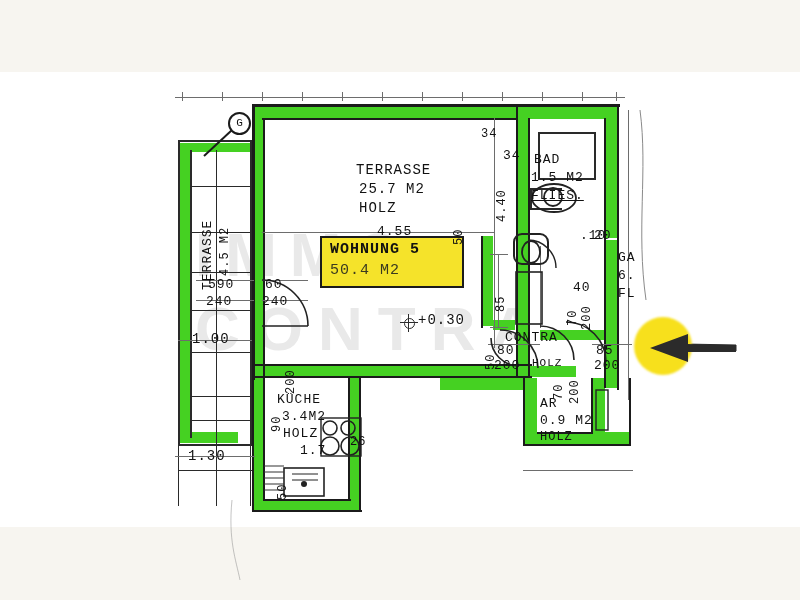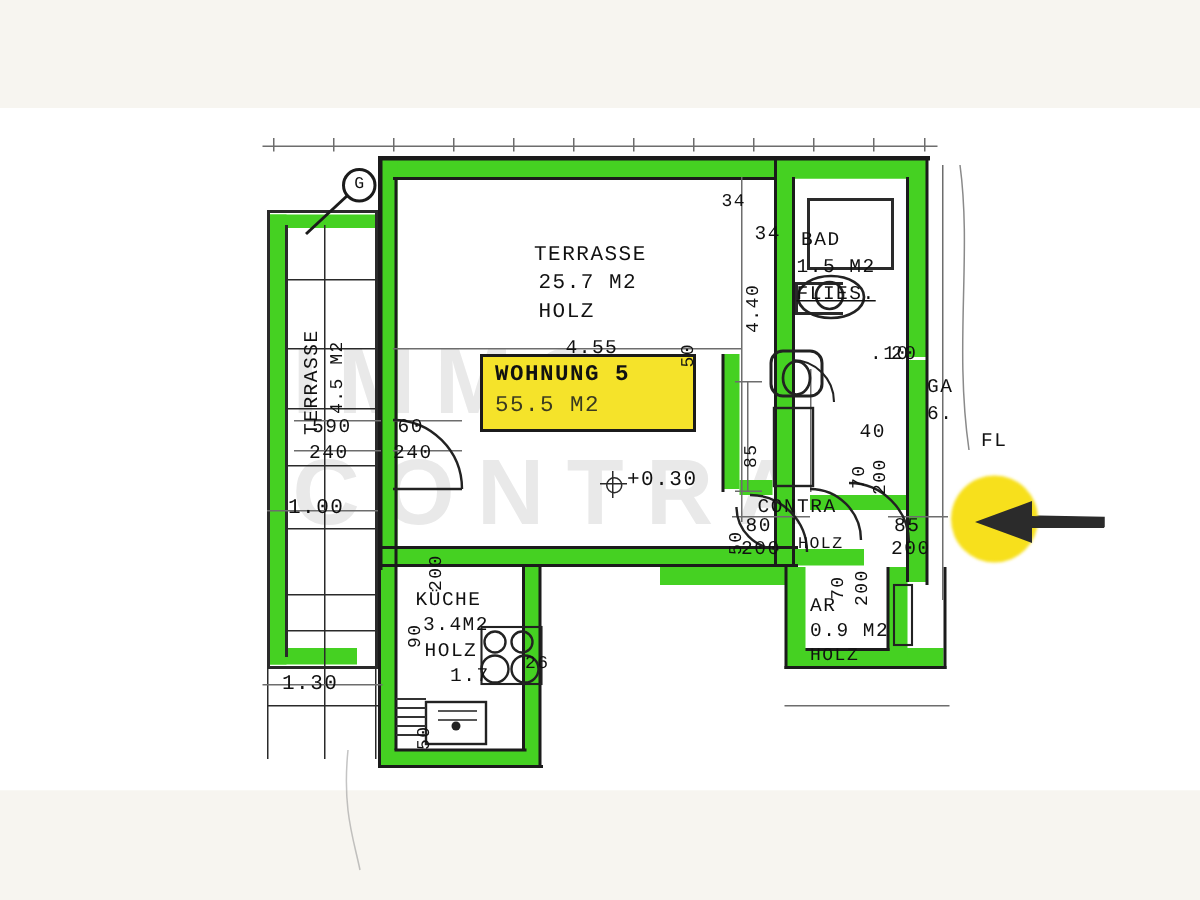--- a/index.html
+++ b/index.html
@@ -229,21 +229,21 @@
 
   <div class="blob"></div>
   <svg class="arrow-svg" style="left:0;top:0;width:800px;height:600px;pointer-events:none;" viewBox="0 0 800 600">
     <path d="M736,346 L688,344 L688,334 L650,348 L688,362 L688,352 L736,352 Z" fill="#2b2b2b"></path>
   </svg>
 
   <div class="circ-g">G</div>
 
   <div class="apt-label">
     <div class="l1">WOHNUNG 5</div>
-    <div class="l2">55.5 M2</div>
+    <div class="l2">50.4 M2</div>
   </div>
 
   <div class="t t14" style="left:356px;top:162px;">TERRASSE</div>
   <div class="t t14" style="left:359px;top:181px;">25.7 M2</div>
   <div class="t t14" style="left:359px;top:200px;">HOLZ</div>
   <div class="t t13" style="left:377px;top:204px;margin-top:20px;">4.55</div>
   <div class="t t12 rot90" style="left:495px;top:222px;">4.40</div>
 
   <div class="t t13" style="left:534px;top:152px;">BAD</div>
   <div class="t t13" style="left:531px;top:170px;">1.5 M2</div>
@@ -272,21 +272,21 @@
   <div class="t t14" style="left:188px;top:448px;">1.30</div>
 
   <div class="t t14" style="left:418px;top:312px;">+0.30</div>
 
   <div class="t t12" style="left:481px;top:127px;">34</div>
   <div class="t t13" style="left:503px;top:148px;">34</div>
   <div class="t t13" style="left:580px;top:228px;">.10</div>
   <div class="t t13" style="left:594px;top:228px;">20</div>
   <div class="t t13" style="left:618px;top:250px;">GA</div>
   <div class="t t13" style="left:618px;top:268px;">6.</div>
-  <div class="t t13" style="left:654px;top:286px;text-align:center;">FL</div>
+  <div class="t t13" style="left:618px;top:286px;text-align:center;">FL</div>
   <div class="t t13" style="left:573px;top:280px;">40</div>
   <div class="t t12 rot90" style="left:494px;top:312px;">85</div>
   <div class="t t13" style="left:497px;top:343px;">80</div>
   <div class="t t13" style="left:494px;top:358px;">200</div>
   <div class="t t13" style="left:596px;top:343px;">85</div>
   <div class="t t13" style="left:594px;top:358px;">200</div>
   <div class="t t12 rot90" style="left:566px;top:326px;">70</div>
   <div class="t t12 rot90" style="left:580px;top:330px;">200</div>
   <div class="t t12 rot90" style="left:552px;top:400px;">70</div>
   <div class="t t12 rot90" style="left:568px;top:404px;">200</div>

